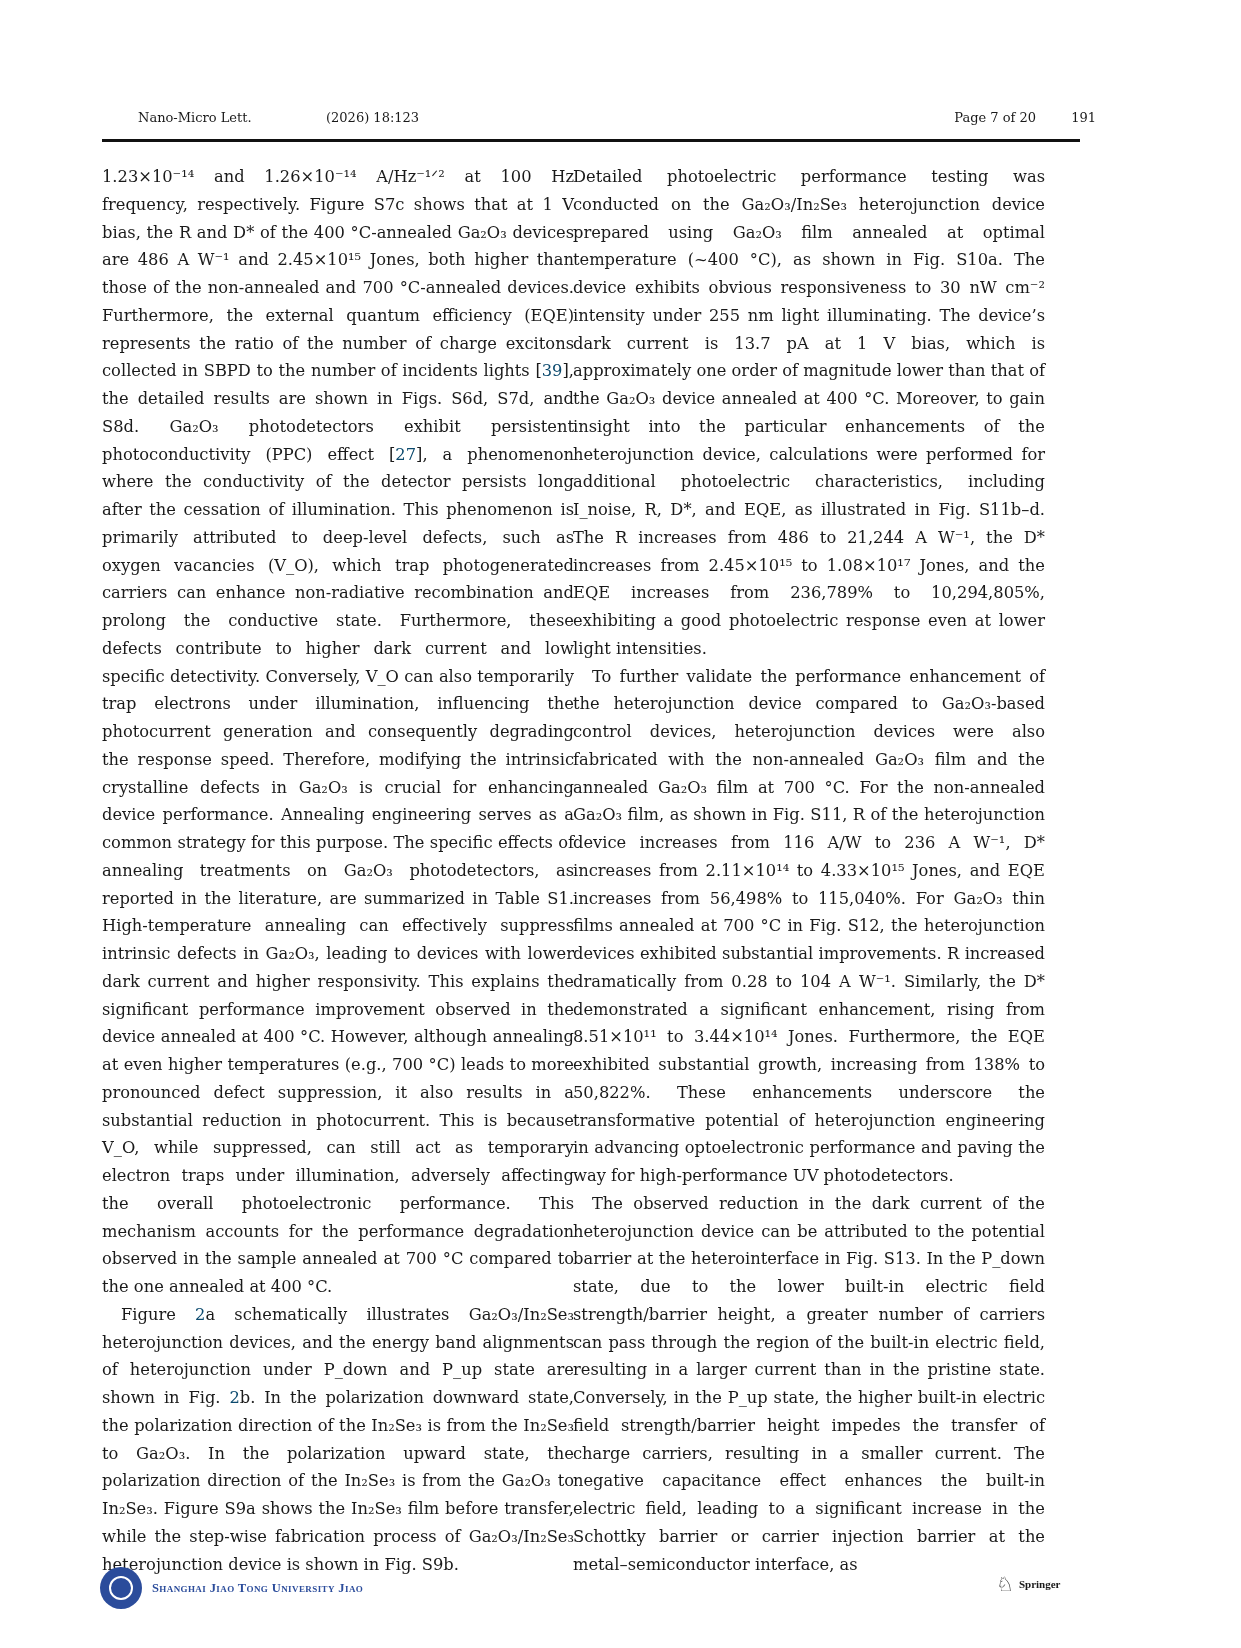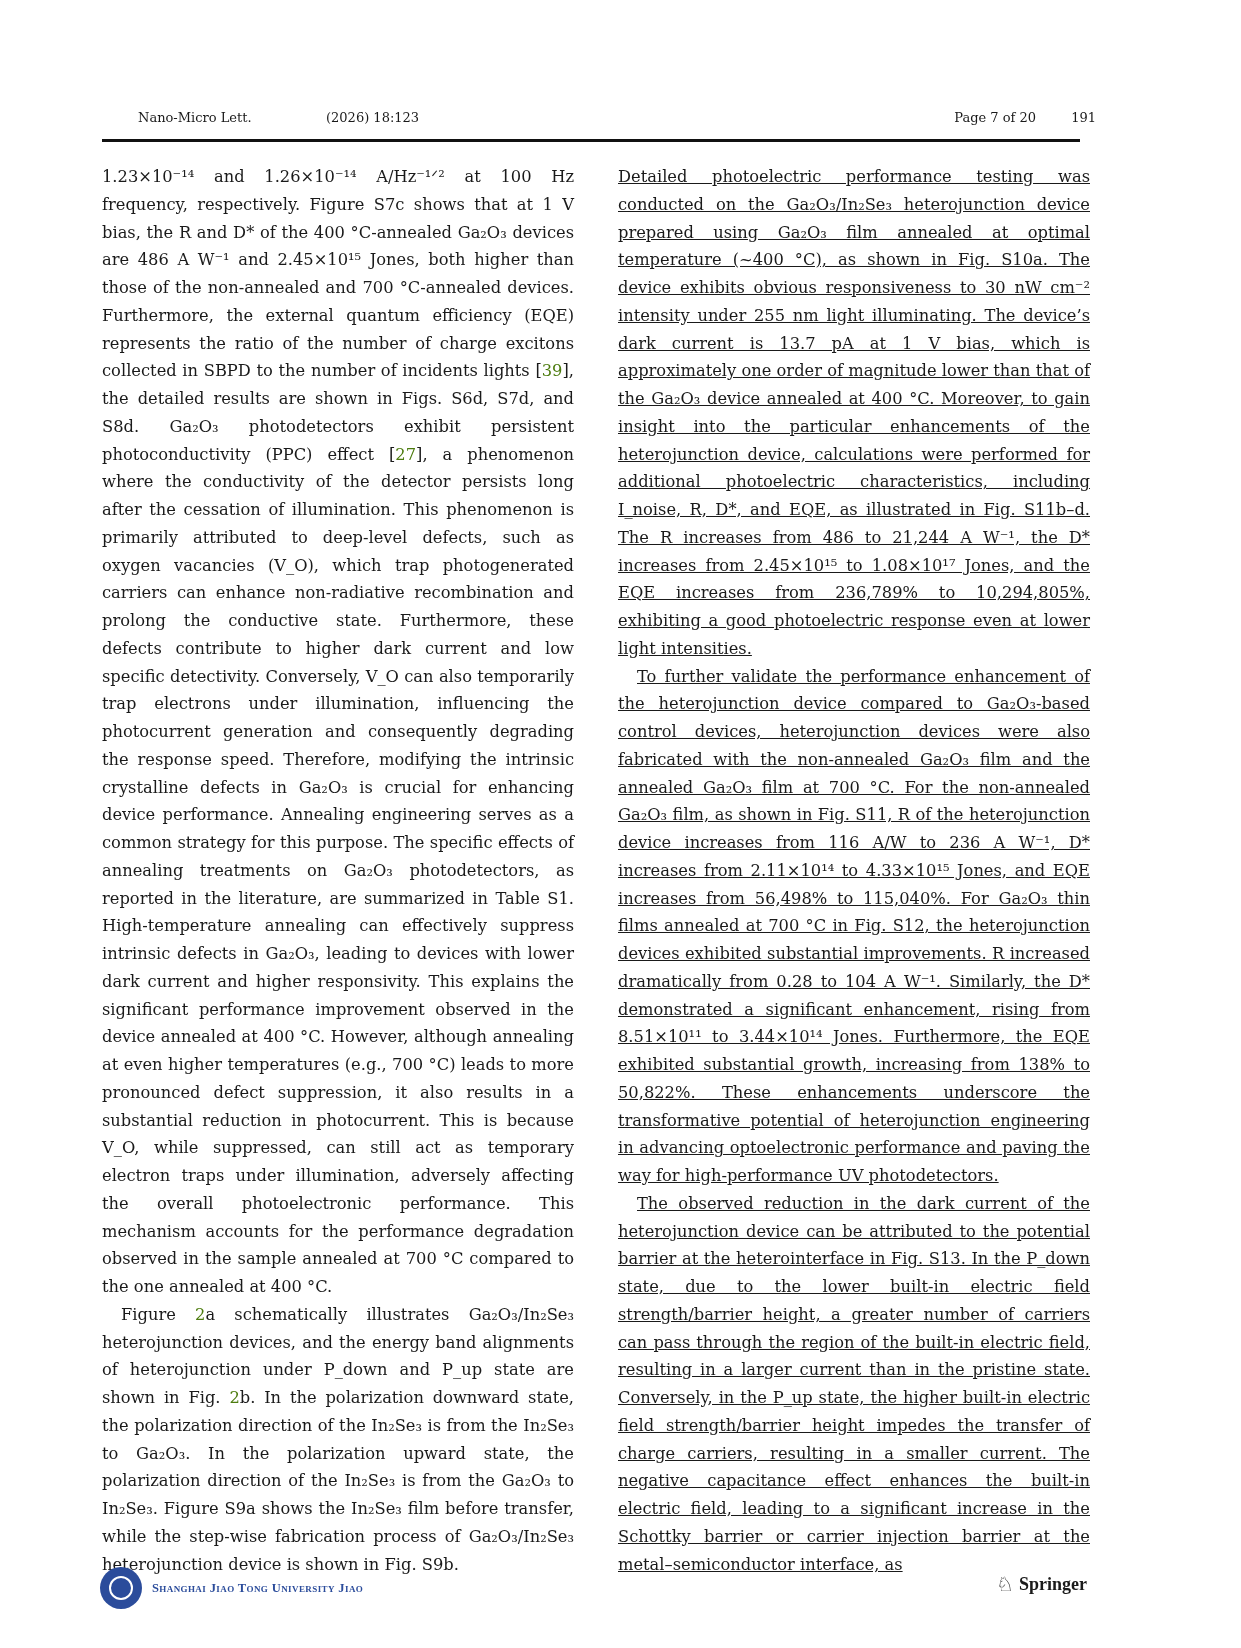--- a/index.html
+++ b/index.html
@@ -8,33 +8,33 @@
   .header { position:absolute; left:102px; top:110px; width:980px; height:22px;
             font-size:13px;margin-left:36px; }
   .header .journal { position:absolute; left:0; top:0; }
   .header .issue { position:absolute; left:188px; top:0;text-align:right; }
   .header .page { position:absolute; right:82px; top:0; }
   .header .num { position:absolute; right:22px; top:0; }
   .rule { position:absolute; left:102px; top:139px; width:978px; height:3px; background:#111; }
   .col { position:absolute; top:163px; width:472px; font-size:16.3px; line-height:27.75px;
          text-align:justify; }
   .col.left { left:102px; }
-  .col.right { left:618px;text-decoration:underline; }
+  .col.right { left:573px; }
   .col p { margin:0; }
   .col p.indent { text-indent:19px; }
-  .link { color:#4d7c0f; }
+  .link { color:#0c4a6e; }
   .footer-left { position:absolute; left:100px; top:1566px; height:44px; display:flex; align-items:center; }
   .seal { width:42px; height:42px; border-radius:50%; background:#2b4c9b; position:relative; }
   .seal::after { content:""; position:absolute; left:9px; top:9px; width:24px; height:24px;
                  border-radius:50%; border:2px solid #ffffff; box-sizing:border-box; }
   .press { margin-left:10px; color:#2b4c9b; font-weight:bold; font-size:12.5px;
            letter-spacing:0.4px; font-variant:small-caps; font-family:"Liberation Serif", serif; }
   .footer-right { position:absolute; left:996px; top:1572px; display:flex; align-items:center; }
   .knight { font-size:20px; margin-right:5px; }
-  .springer { font-weight:bold; font-size:18px; font-family:"Liberation Serif", serif; }
+  .springer { font-weight:bold; font-size:11px; font-family:"Liberation Serif", serif; }
 </style>
 </head>
 <body>
 
 <div class="header">
   <span class="journal">Nano-Micro Lett.</span>
   <span class="issue">(2026) 18:123</span>
   <span class="page">Page 7 of 20</span>
   <span class="num">191</span>
 </div>

